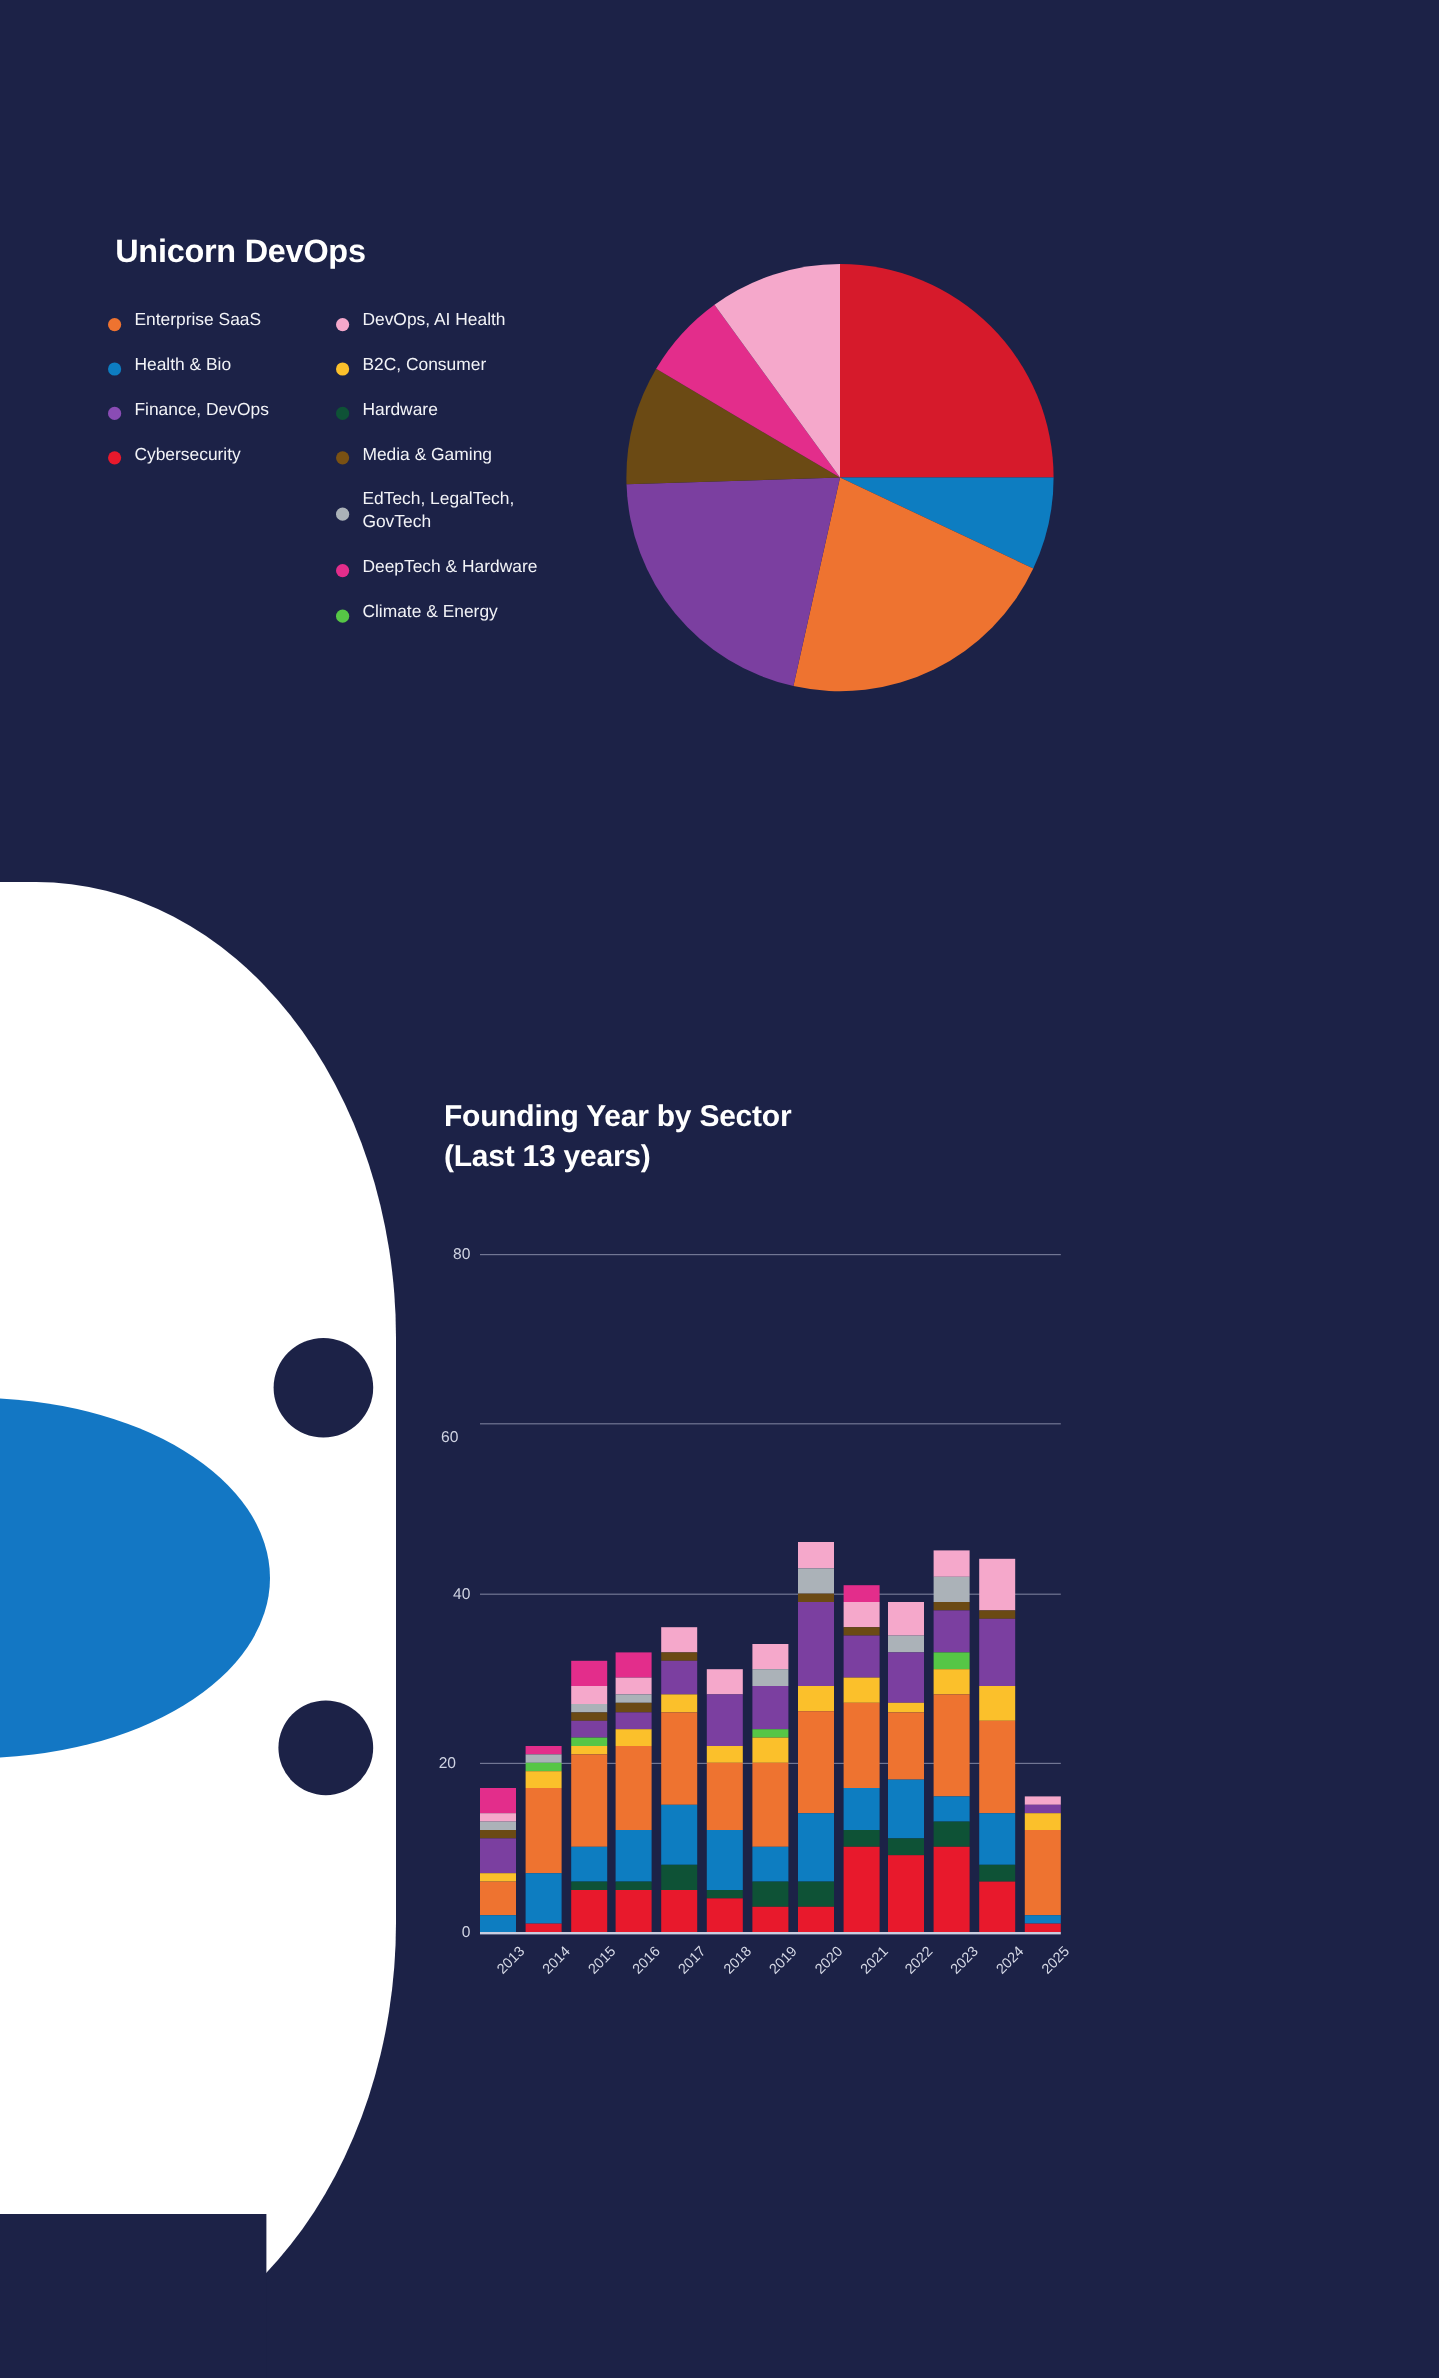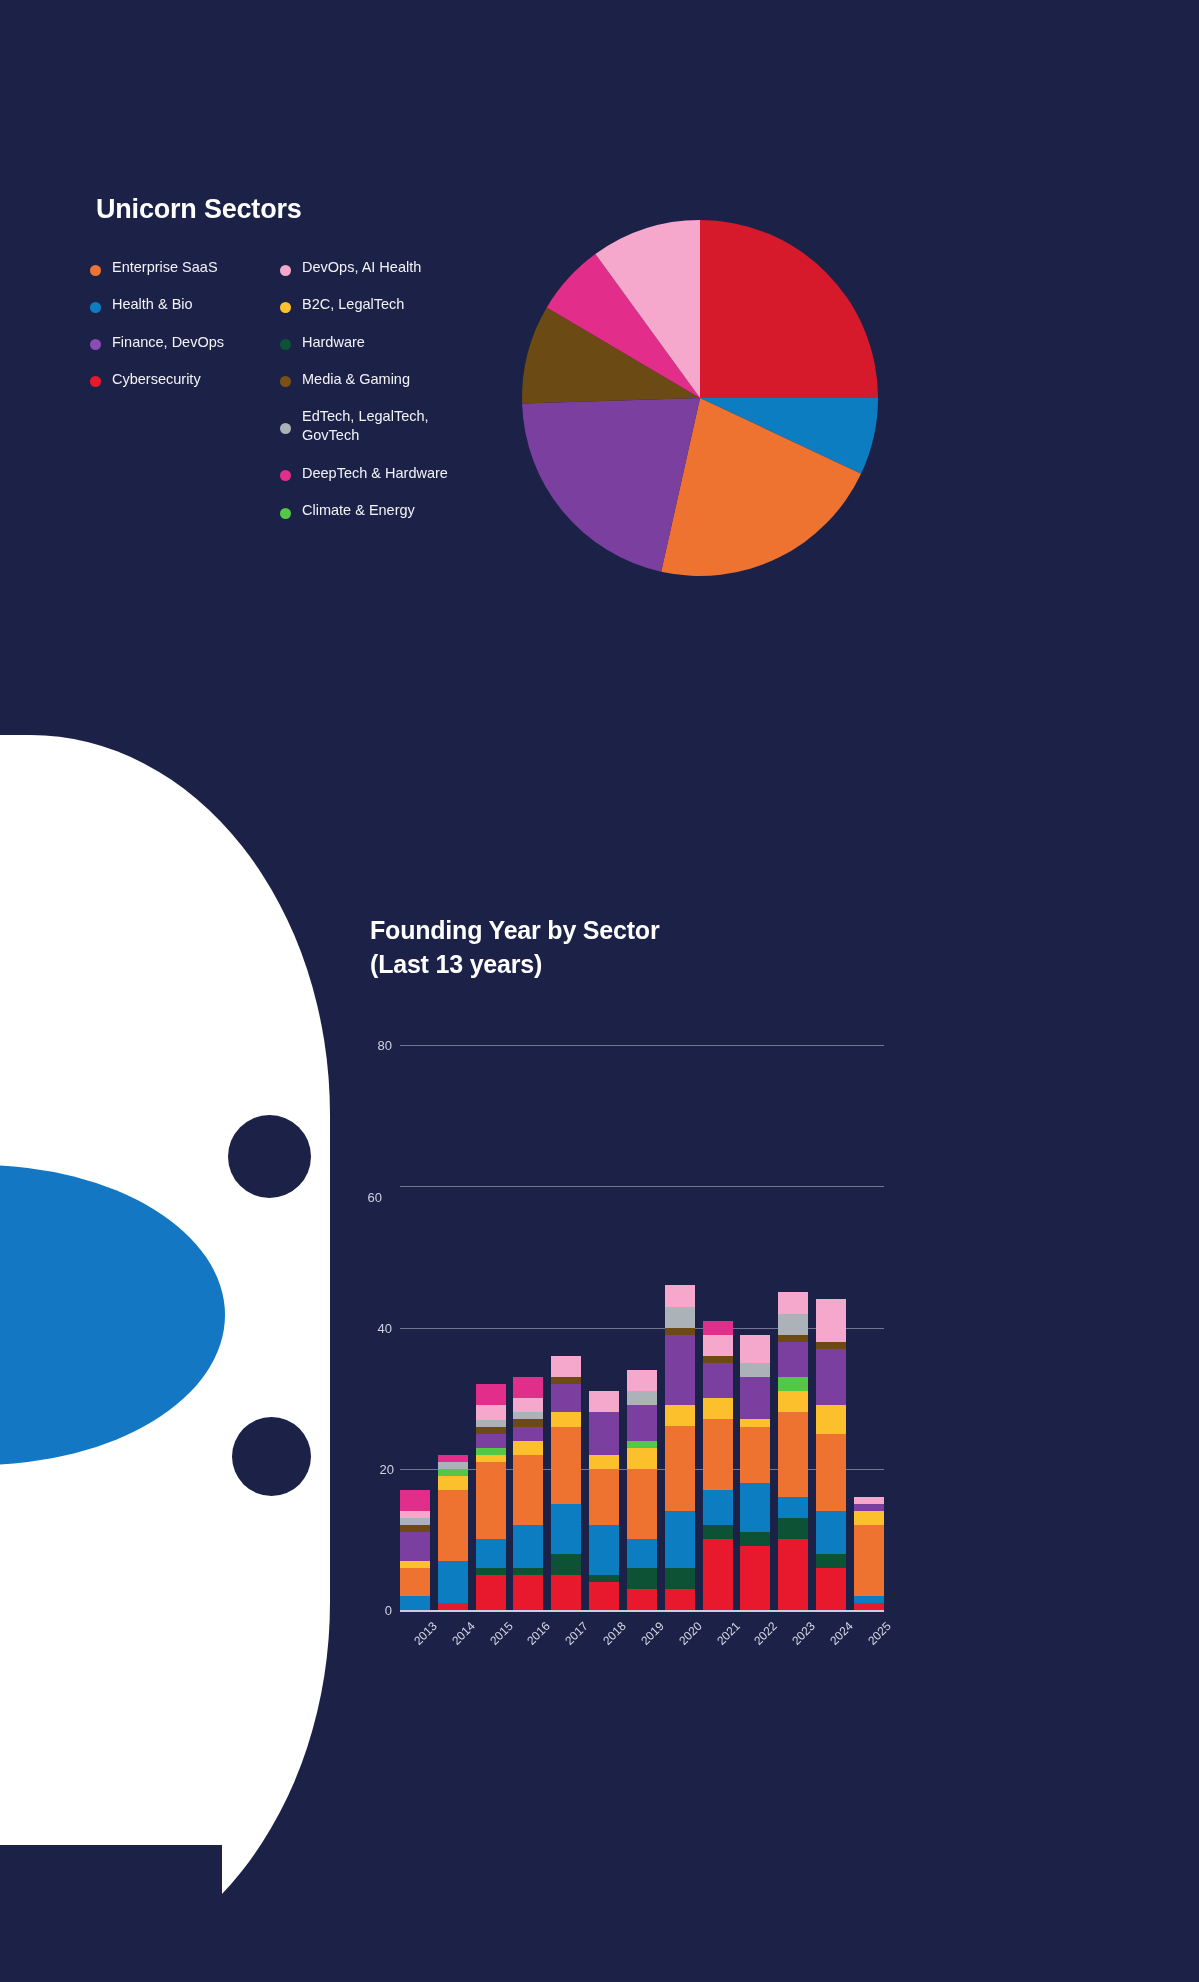--- a/index.html
+++ b/index.html
@@ -102,21 +102,21 @@
 <div id="root">
 
   <div class="deco-wrap">
     <div class="deco-white"></div>
     <div class="deco-blue"></div>
   </div>
   <div class="deco-dot d1"></div>
   <div class="deco-dot d2"></div>
 
   <div class="pie-section">
-    <div class="sec-title">Unicorn Sectors</div>
+    <div class="sec-title">Unicorn DevOps</div>
 
     <div class="legend">
       <div class="legend-col left" id="legend-left">
           <div class="legend-item">
             <span class="legend-dot" style="background: rgb(238, 115, 48);"></span>
             <span class="legend-label">Enterprise SaaS</span>
           </div>
           <div class="legend-item">
             <span class="legend-dot" style="background: rgb(13, 125, 193);"></span>
             <span class="legend-label">Health &amp; Bio</span>
@@ -130,21 +130,21 @@
             <span class="legend-label">Cybersecurity</span>
           </div>
         </div>
       <div class="legend-col right" id="legend-right">
           <div class="legend-item">
             <span class="legend-dot" style="background: rgb(245, 168, 203);"></span>
             <span class="legend-label">DevOps, AI Health</span>
           </div>
           <div class="legend-item">
             <span class="legend-dot" style="background: rgb(251, 192, 43);"></span>
-            <span class="legend-label">B2C, LegalTech</span>
+            <span class="legend-label">B2C, Consumer</span>
           </div>
           <div class="legend-item">
             <span class="legend-dot" style="background: rgb(14, 82, 54);"></span>
             <span class="legend-label">Hardware</span>
           </div>
           <div class="legend-item">
             <span class="legend-dot" style="background: rgb(122, 81, 19);"></span>
             <span class="legend-label">Media &amp; Gaming</span>
           </div>
           <div class="legend-item">
@@ -178,21 +178,21 @@
 
   <div class="bar-section">
     <div class="bar-title">Founding Year by Sector
 (Last 13 years)</div>
 
     <div class="plot">
       <div id="grid-layer">
           <div class="axisline" style="top: 600px;"></div>
           <div class="ytick" style="top: 600px; left: 0px; right: auto; transform: translate(-100%, -50%); margin-left: 30px;">0</div>
           <div class="gridline" style="top: 458.824px;"></div>
-          <div class="ytick" style="top: 458.824px; left: 0px; right: auto; transform: translate(-100%, -50%); margin-left: 32px;">20</div>
+          <div class="ytick" style="top: 458.824px; left: 0px; right: auto; transform: translate(-100%, -50%); margin-left: 18px;">20</div>
           <div class="gridline" style="top: 317.647px;"></div>
           <div class="ytick" style="top: 317.647px; left: 0px; right: auto; transform: translate(-100%, -50%); margin-left: 30px; text-align: center;">40</div>
           <div class="gridline" style="top: 176.471px;"></div>
           <div class="ytick" style="top: 187px; left: 0px; right: auto; transform: translate(-100%, -50%); margin-left: 20px;">60</div>
           <div class="gridline" style="top: 35.2941px;"></div>
           <div class="ytick" style="top: 35.2941px; left: 0px; right: auto; transform: translate(-100%, -50%); margin-left: 30px;">80</div>
         </div>
       <div class="bars" id="bars-layer">
           <div class="barcol">
             <div class="seg" style="height: 21.1765px; background: rgb(227, 45, 139);"></div>

